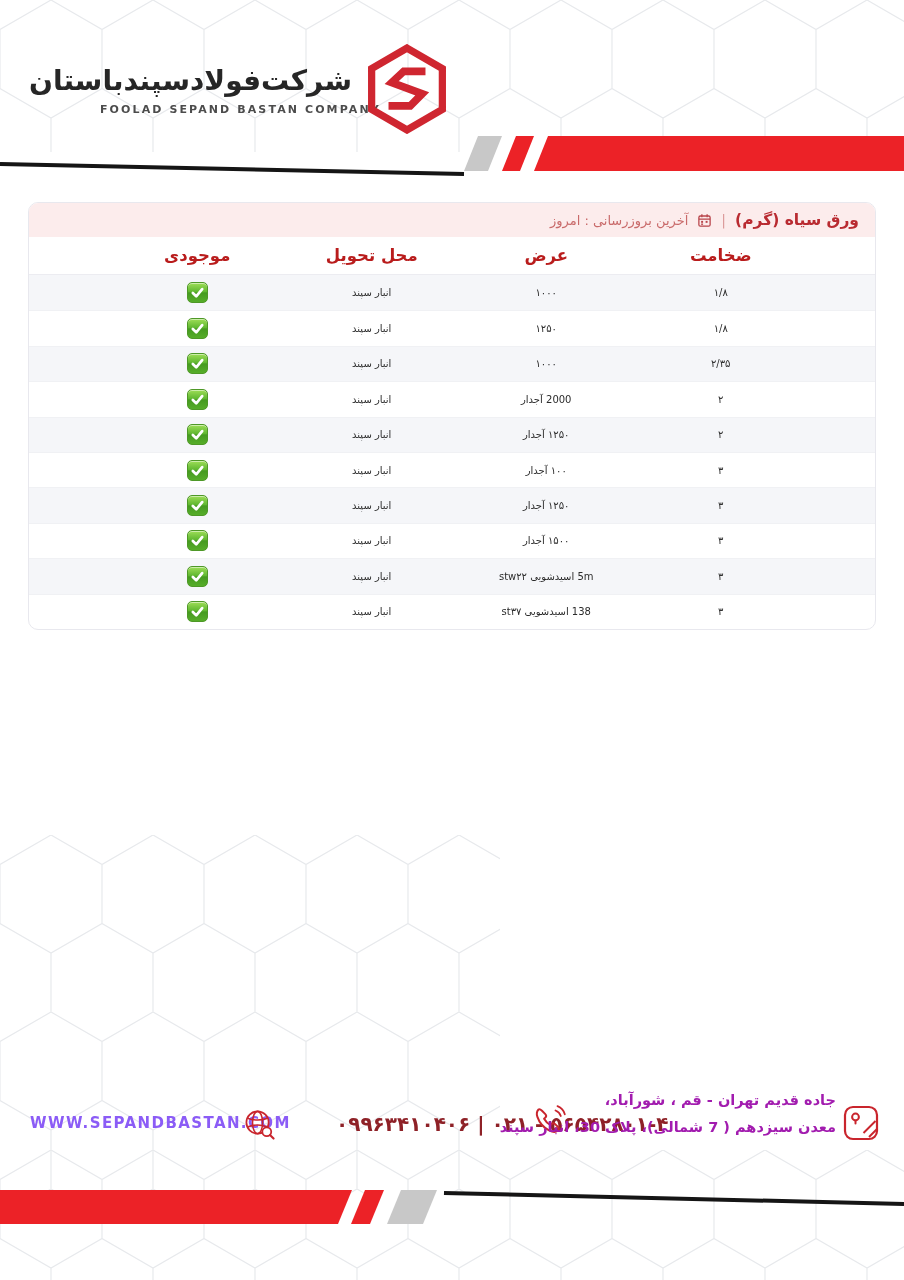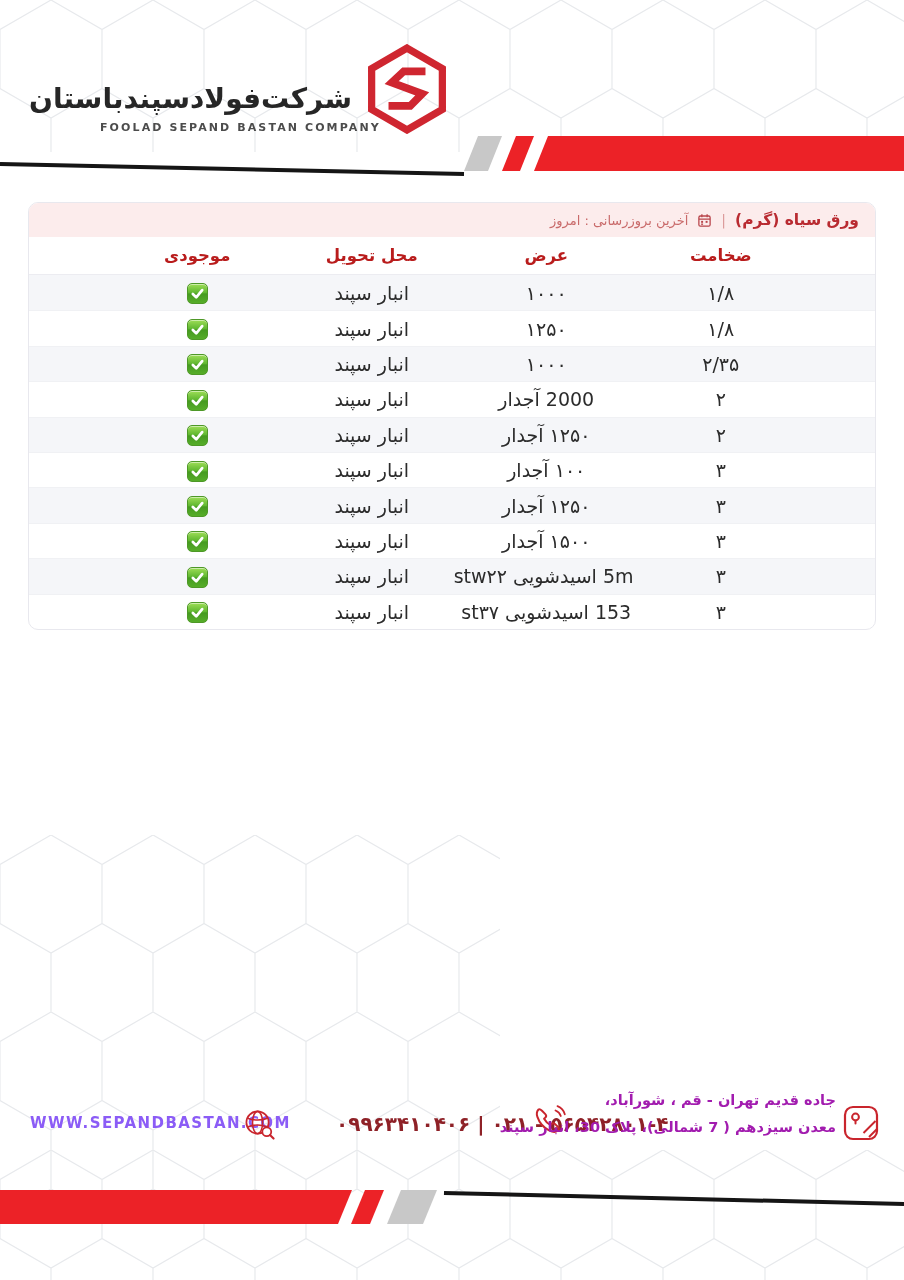--- a/index.html
+++ b/index.html
@@ -1,20 +1,20 @@
 <!DOCTYPE html>
 <html lang="fa"><head>
 <meta charset="utf-8">
 <style>
   html,body{margin:0;padding:0;background:#fff;}
   .page{position:relative;width:904px;height:1280px;overflow:hidden;background:#ffffff;
         font-family:"DejaVu Sans", sans-serif;}
   svg.pat{position:absolute;pointer-events:none;}
   
-  .brand{position:absolute;left:100px;top:44px;display:flex;align-items:flex-end;gap:14px;}
+  .brand{position:absolute;left:100px;top:44px;display:flex;align-items:center;gap:14px;}
   .brand-text{width:252px;text-align:center;}
   .brand-fa{font-size:28px;font-weight:bold;color:#262626;letter-spacing:0;line-height:1.25;direction:rtl;white-space:nowrap;}
   .brand-en{margin-top:5px;font-size:11px;font-weight:600;color:#4c4c4c;letter-spacing:2.1px;white-space:nowrap;}
   .brand-logo{width:82px;height:90px;}
   
   .bandsvg{position:absolute;left:0;width:904px;height:60px;}
   
   .sheet{position:absolute;left:28px;top:202px;width:848px;background:#fff;
          border:1px solid #e8e8ee;border-radius:10px;overflow:hidden;box-sizing:border-box;}
   .sheet-title{height:34px;background:#fcecec;display:flex;align-items:center;direction:rtl;
@@ -22,21 +22,21 @@
   .t-main{font-size:15.5px;font-weight:bold;color:#b92b31;}
   .t-sep{font-size:14px;color:#dc9a9a;}
   .t-upd{font-size:13px;color:#c96a6a;}
   .tgrid{display:grid;grid-template-columns:repeat(4,25%);direction:rtl;
          padding:0 67px 0 81px;align-items:center;box-sizing:border-box;}
   .thead{height:38px;background:#fff;border-bottom:1px solid #ececf1;}
   .thead .cell{font-weight:bold;font-size:16.5px;color:#b91c1c;}
   .trow{height:35.4px;border-top:1px solid #f0f1f4;}
   .trow:nth-child(odd){background:#f5f6f9;}
   .trow:first-child{border-top:none;}
-  .cell{text-align:center;font-size:19px;color:#2b2b2b;direction:rtl;white-space:nowrap;}
+  .cell{text-align:center;font-size:10px;color:#2b2b2b;direction:rtl;white-space:nowrap;}
   .chk{display:inline-block;width:21px;height:21px;border-radius:5px;vertical-align:middle;
        background:linear-gradient(180deg,#9ede57 0%,#5fb730 46%,#459a20 52%,#56ad29 100%);
        border:1px solid #4e9827;box-shadow:inset 0 1px 0 rgba(255,255,255,.5);box-sizing:border-box;}
   .chk svg{display:block;margin:1px auto 0;}
   
   .f-site{position:absolute;left:30px;top:1114px;font-size:15px;font-weight:bold;color:#8b5cf6;
           letter-spacing:1.4px;white-space:nowrap;}
   .f-globe{position:absolute;left:243px;top:1108px;}
   .f-phone{position:absolute;left:336px;top:1112px;font-size:20px;font-weight:bold;color:#8e2127;
            white-space:nowrap;direction:ltr;letter-spacing:.5px;}
@@ -176,21 +176,21 @@
       <div class="tgrid trow">
         <div class="cell">۳</div>
         <div class="cell">5m اسیدشویی stw۲۲</div>
         <div class="cell">انبار سپند</div>
         <div class="cell"><span class="chk"><svg width="17" height="17" viewBox="0 0 20 20">
                 <path d="M4.5 10.5 L8.5 14.5 L15.5 6" fill="none" stroke="#fff" stroke-width="3.2" stroke-linecap="round" stroke-linejoin="round"></path>
               </svg></span></div>
       </div>
       <div class="tgrid trow">
         <div class="cell">۳</div>
-        <div class="cell">153 اسیدشویی st۳۷</div>
+        <div class="cell">138 اسیدشویی st۳۷</div>
         <div class="cell">انبار سپند</div>
         <div class="cell"><span class="chk"><svg width="17" height="17" viewBox="0 0 20 20">
                 <path d="M4.5 10.5 L8.5 14.5 L15.5 6" fill="none" stroke="#fff" stroke-width="3.2" stroke-linecap="round" stroke-linejoin="round"></path>
               </svg></span></div>
       </div>
     </div>
   </div>
 
   <div class="f-site">WWW.SEPANDBASTAN.COM</div>
   <svg class="f-globe" width="33" height="33" viewBox="0 0 34 34">

